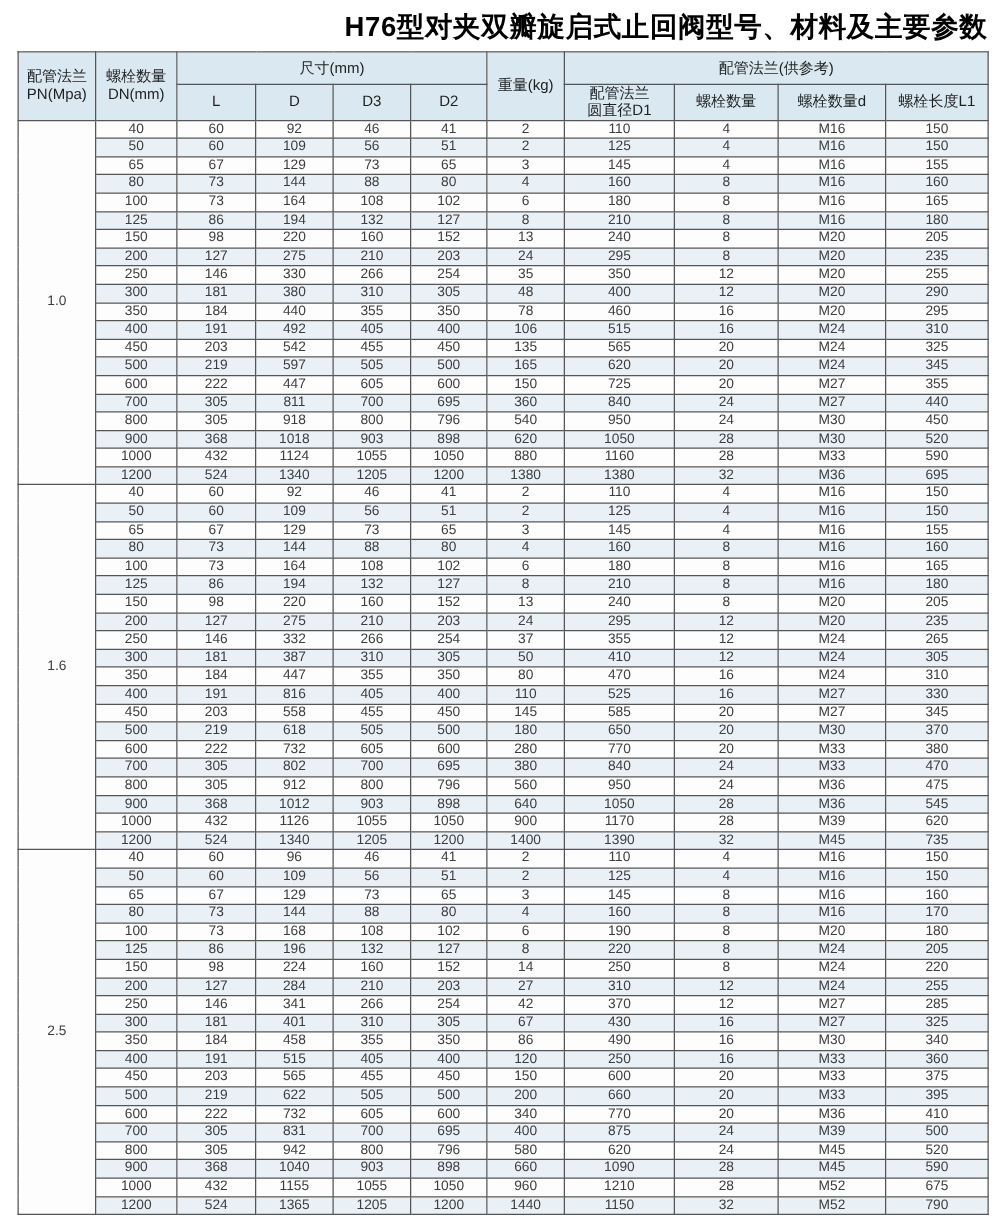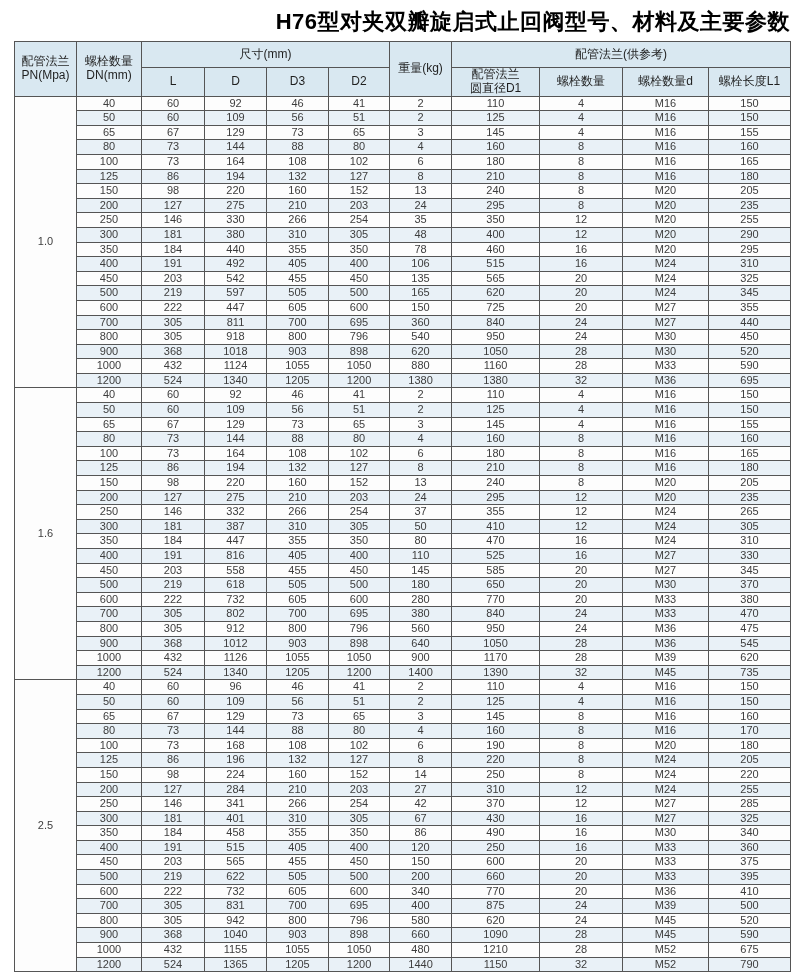--- a/index.html
+++ b/index.html
@@ -806,21 +806,21 @@
           <td>28</td>
           <td>M45</td>
           <td>590</td>
         </tr>
         <tr>
           <td>1000</td>
           <td>432</td>
           <td>1155</td>
           <td>1055</td>
           <td>1050</td>
-          <td>480</td>
+          <td>960</td>
           <td>1210</td>
           <td>28</td>
           <td>M52</td>
           <td>675</td>
         </tr>
         <tr>
           <td>1200</td>
           <td>524</td>
           <td>1365</td>
           <td>1205</td>

